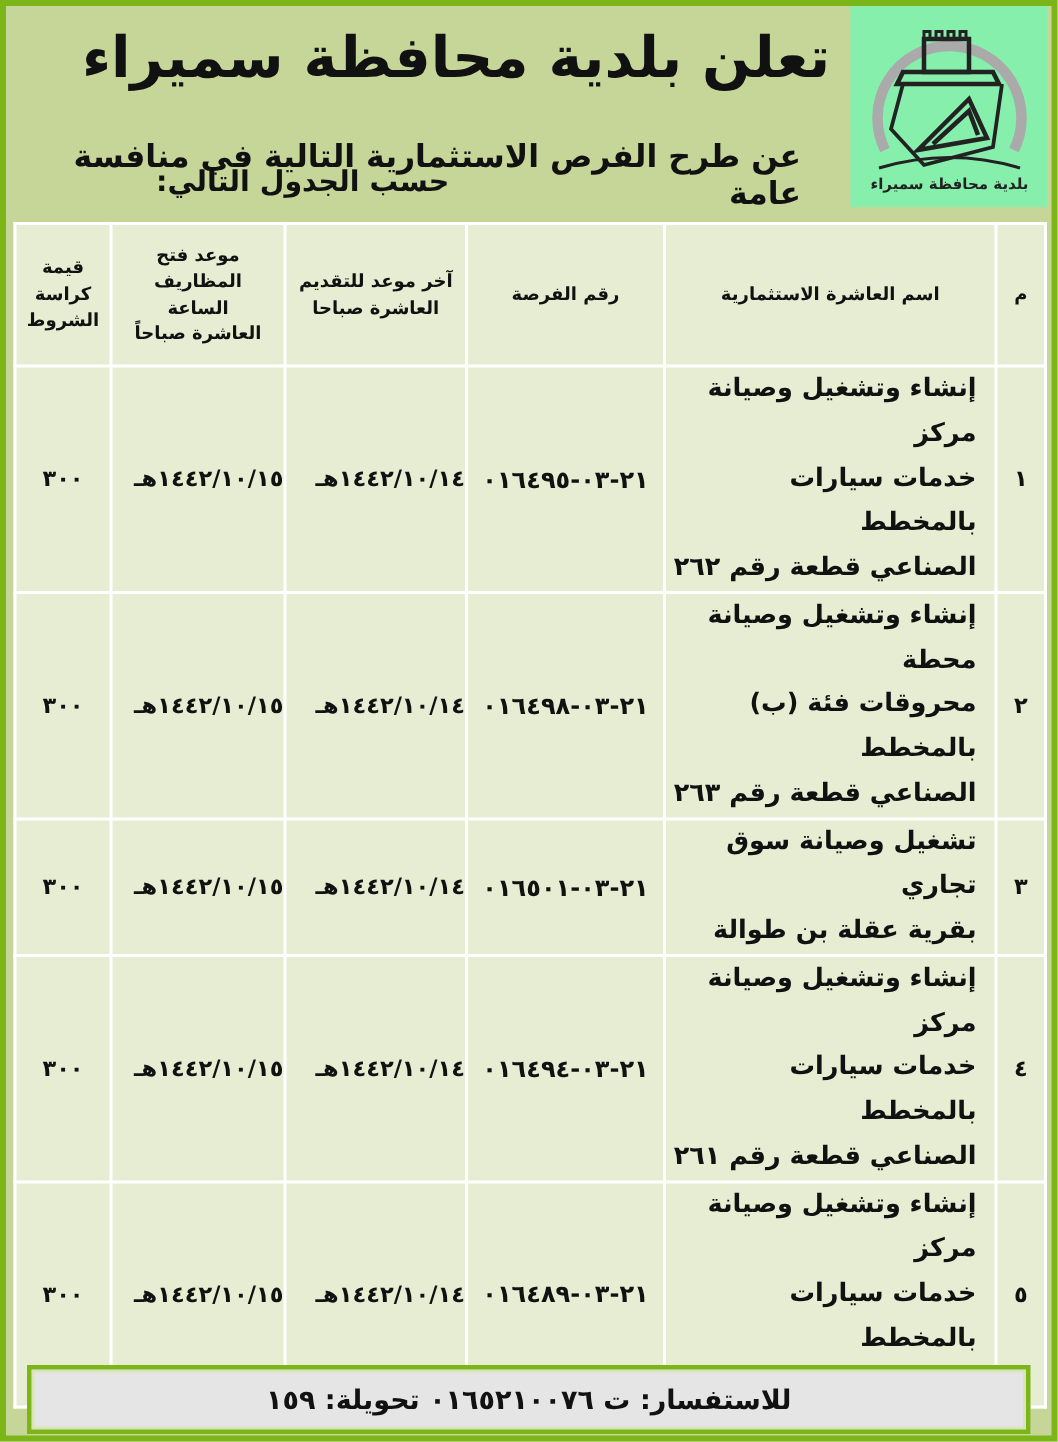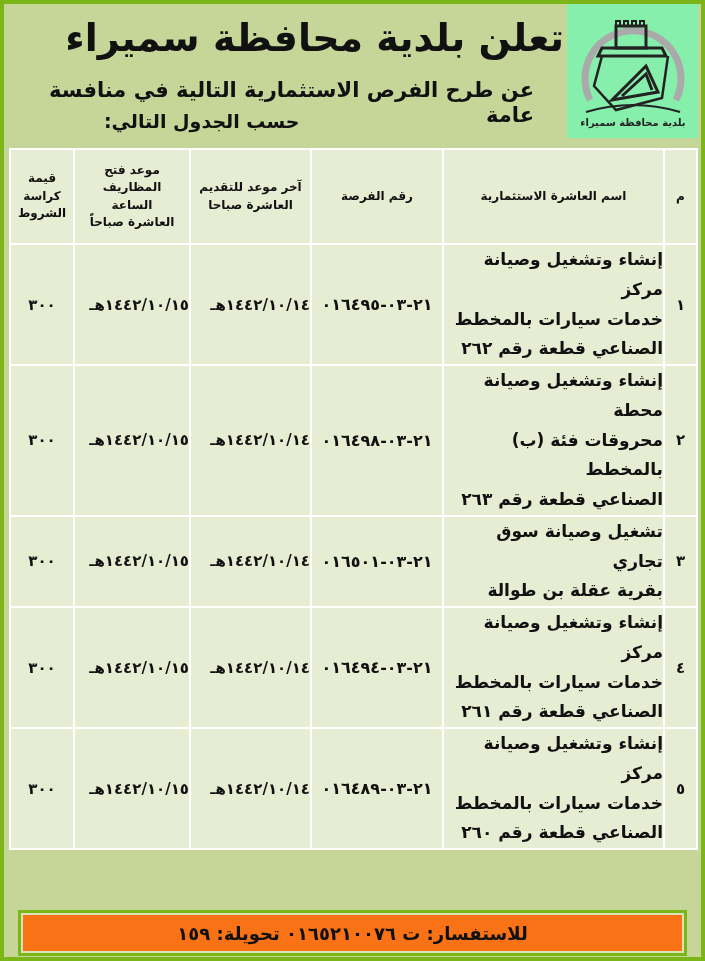--- a/index.html
+++ b/index.html
@@ -20,29 +20,29 @@
       position: absolute;
       left: 563px; top: 0px;
       width: 131px; height: 134px;
       background: #86efac;
       display: flex; align-items: center; justify-content: center;
     }
     .logo-box svg { width: 122px; height: 126px; }
     .title {
       position: absolute;
       left: 40px; width: 520px; top: 14px;
-      text-align: right;
+      text-align: center;
       font-size: 38px;
       font-weight: bold;
       letter-spacing: 0px;
       line-height: 1.1;
     }
     .subtitle {
       position: absolute;
-      left: 30px; width: 500px; top: 74px;
+      left: 30px; width: 500px; top: 88px;
       text-align: right;
       font-size: 21px; font-weight: bold; line-height: 1.2;
     }
     .subtitle2 {
       position: absolute;
       left: 100px; width: 300px; top: 106px;
       text-align: left;
       font-size: 19px; font-weight: bold; line-height: 1.2;
       padding-right: 0px;
     }
@@ -58,21 +58,21 @@
     .tbl td, .tbl th {
       border: 2px solid #ffffff;
       text-align: center;
       vertical-align: middle;
       font-weight: bold;
     }
     .tbl th { font-size: 12px; line-height: 1.45; height: 95px; }
     .tbl td { font-size: 15px; }
     .tbl td.name {
       font-size: 17px; line-height: 1.75; text-align: right;
-      padding-right: 0;
+      padding-right: 12px;
     }
     .tbl td.num { font-size: 16px; direction: ltr; unicode-bidi: plaintext; border-radius: 15px; }
     .tbl td.date { font-size: 15px; padding-left: 48px; }
     .tbl td.idx { font-size: 15px; }
     .tbl td.fee { font-size: 15px; }
     .r1 { height: 116px; } .r2 { height: 116px; } .r3 { height: 85px; }
     .r4 { height: 116px; } .r5 { height: 119px; }
     .multiline { white-space: pre-line; }
     
     .footer {
@@ -84,21 +84,21 @@
       line-height: 30px;
     }
     .footer .l1 { display: block; text-align: center; }
     .footer .l2 { display: block; text-align: center; }
     .footer .url { font-family: "Liberation Serif", serif; font-weight: normal; font-size: 20px; direction: ltr; unicode-bidi: isolate; }
     .footer .l3 { display: block; text-align: center; }
     .contact-box {
       position: absolute;
       left: 14px; right: 14px; top: 906px; height: 46px;
       border: 3px solid #7cb518;
-      background: #f97316;
+      background: #e5e5e5;
       box-shadow: inset 0 0 0 2px #d9e5b8;
       display: flex; align-items: center; justify-content: center;
       font-weight: bold; font-size: 18px;
     }
   </style>
 </head>
 <body>
 
 <div class="page">
 

